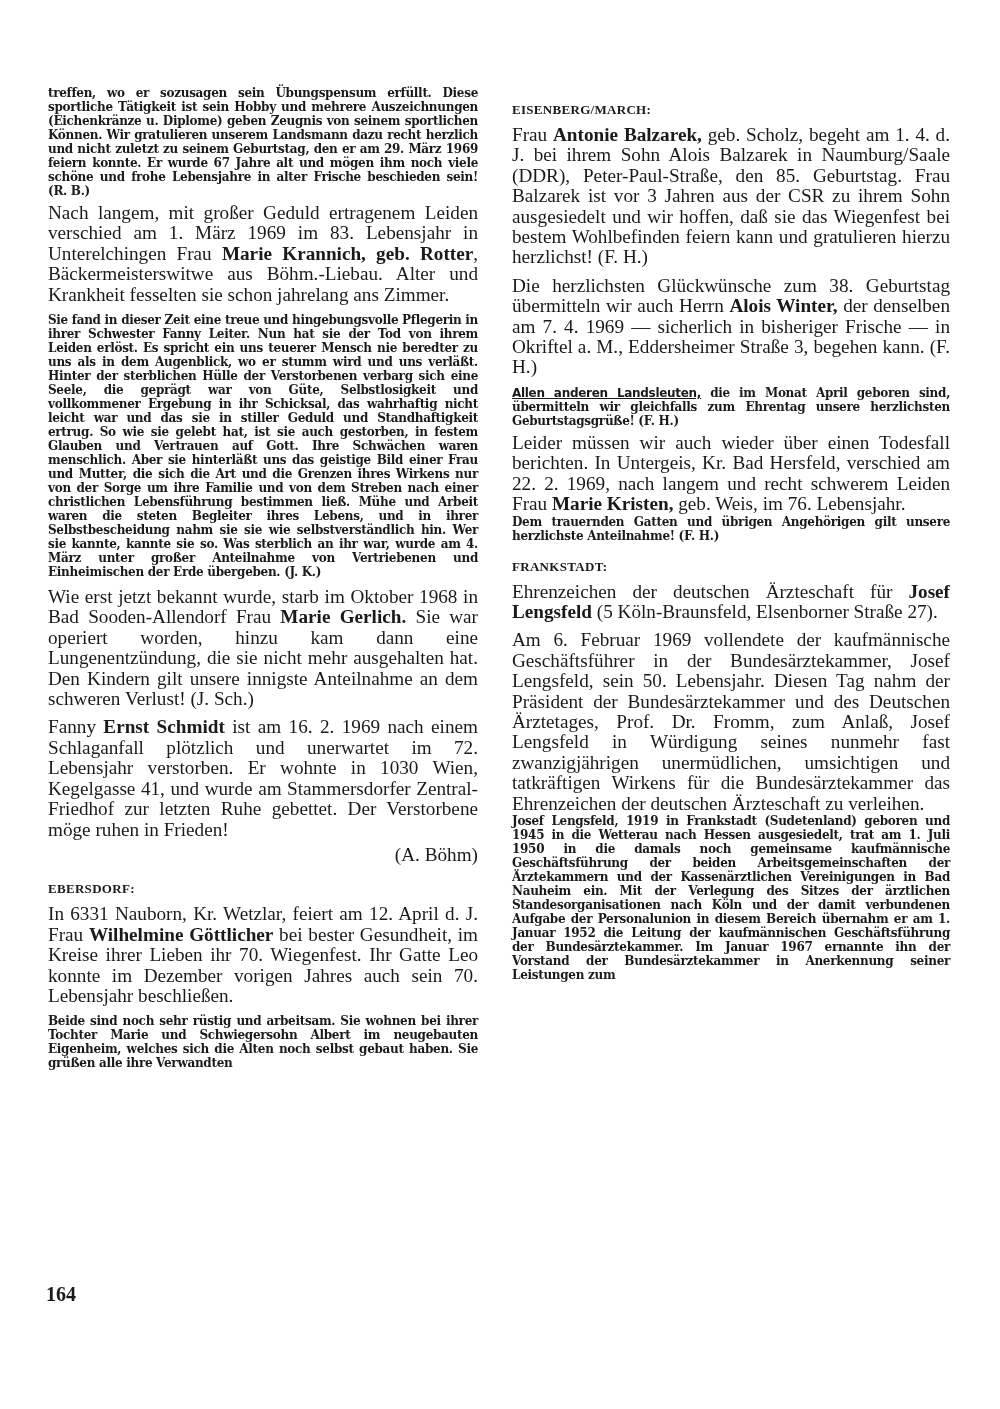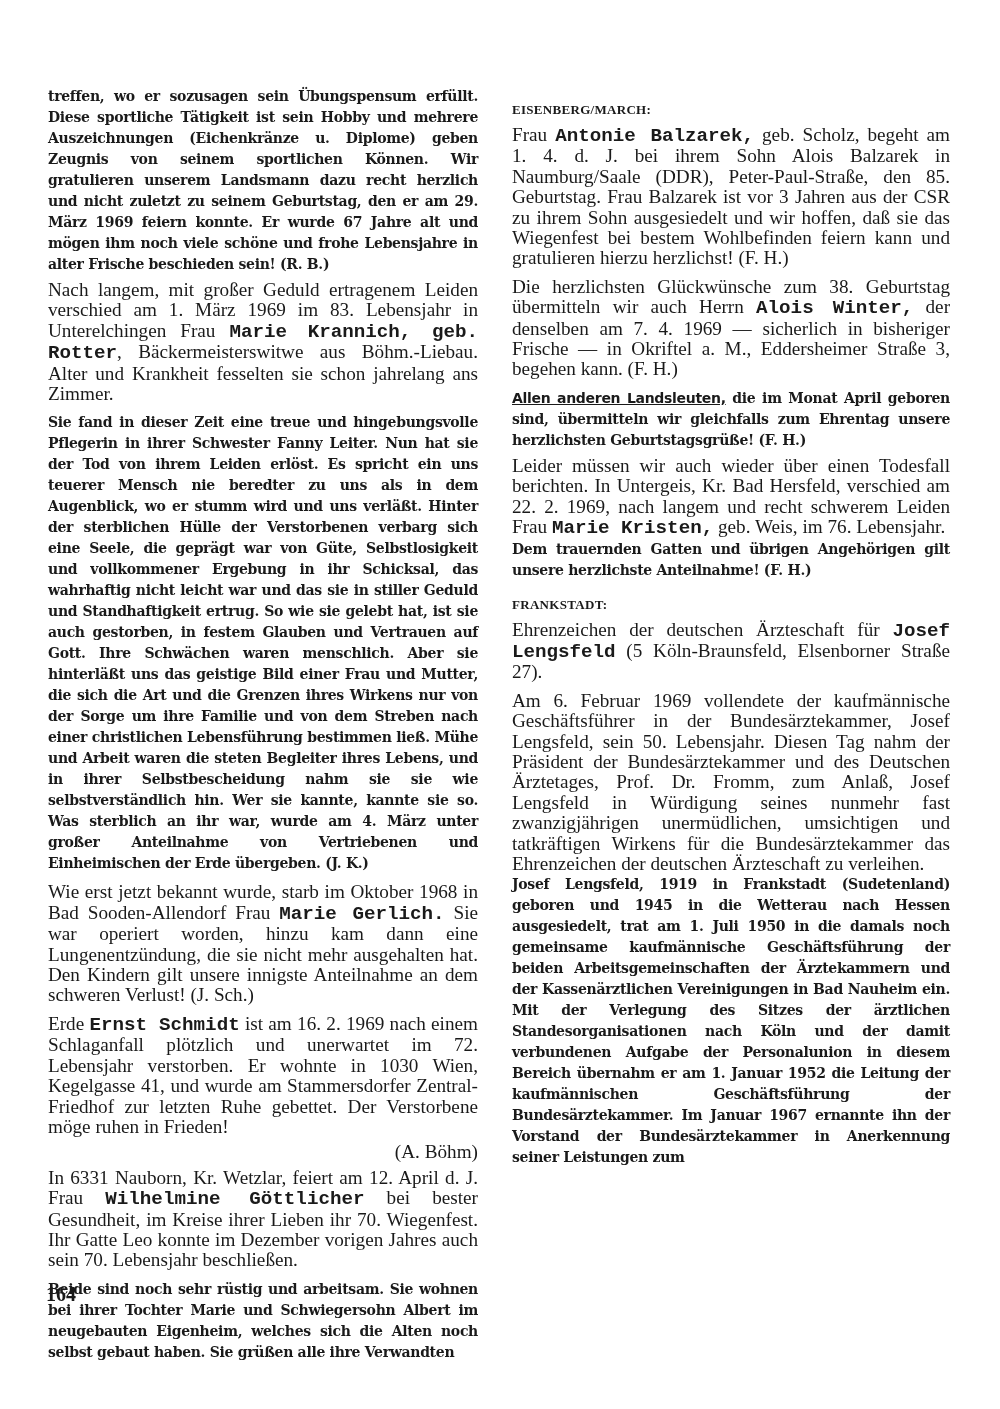--- a/index.html
+++ b/index.html
@@ -1,39 +1,40 @@
 <!DOCTYPE html>
 <html><head>
 <meta charset="utf-8">
 <style>
   html,body{margin:0;padding:0;background:#fff;}
   body{width:1000px;height:1409px;position:relative;overflow:hidden;color:#1a1a1a;}
   .col{position:absolute;top:86px;text-align:justify;}
   .left{left:48px;width:430px;}
   .right{left:512px;width:438px;}
   p{margin:0;}
-  .small{font-family:"DejaVu Serif","Liberation Serif",serif;font-size:14px;line-height:21px;font-weight:bold;letter-spacing:-0.3px;}
+  .small{font-family:"DejaVu Serif","Liberation Serif",serif;font-size:12px;line-height:14px;font-weight:bold;letter-spacing:-0.3px;}
   .large{font-family:"Liberation Serif","DejaVu Serif",serif;font-size:19.2px;line-height:20.4px;margin-top:5px;}
-  .large b{font-weight:bold;font-family:Liberation Mono, monospace;}
+  .large b{font-weight:bold;}
   .head{font-family:"Liberation Serif","DejaVu Serif",serif;font-weight:bold;font-size:13px;line-height:20px;margin-top:14px;margin-bottom:4px;letter-spacing:0.3px;}
   .sig{text-align:right;}
   .gap{margin-top:8px;}
   .sans-b{font-family:"DejaVu Sans","Liberation Sans",sans-serif;font-weight:bold;text-decoration:underline;}
   .pagenum{position:absolute;left:46px;top:1283px;font-family:Liberation Serif, serif;font-weight:bold;font-size:20px;}
 </style>
 </head>
 <body>
 
 <div class="col left">
   <p class="small">treffen, wo er sozusagen sein Übungspensum erfüllt. Diese sportliche Tätigkeit ist sein Hobby und mehrere Auszeichnungen (Eichenkränze u. Diplome) geben Zeugnis von seinem sportlichen Können. Wir gratulieren unserem Landsmann dazu recht herzlich und nicht zuletzt zu seinem Geburtstag, den er am 29. März 1969 feiern konnte. Er wurde 67 Jahre alt und mögen ihm noch viele schöne und frohe Lebensjahre in alter Frische beschieden sein! (R. B.)</p>
   <p class="large"><span>Nach langem, mit großer Geduld ertragenem Leiden verschied am 1. März 1969 im 83. Lebensjahr in Unterelchingen Frau </span><b>Marie Krannich, geb. Rotter</b><span>, Bäckermeisterswitwe aus Böhm.-Liebau. Alter und Krankheit fesselten sie schon jahrelang ans Zimmer.</span></p>
   <p class="small gap">Sie fand in dieser Zeit eine treue und hingebungsvolle Pflegerin in ihrer Schwester Fanny Leiter. Nun hat sie der Tod von ihrem Leiden erlöst. Es spricht ein uns teuerer Mensch nie beredter zu uns als in dem Augenblick, wo er stumm wird und uns verläßt. Hinter der sterblichen Hülle der Verstorbenen verbarg sich eine Seele, die geprägt war von Güte, Selbstlosigkeit und vollkommener Ergebung in ihr Schicksal, das wahrhaftig nicht leicht war und das sie in stiller Geduld und Standhaftigkeit ertrug. So wie sie gelebt hat, ist sie auch gestorben, in festem Glauben und Vertrauen auf Gott. Ihre Schwächen waren menschlich. Aber sie hinterläßt uns das geistige Bild einer Frau und Mutter, die sich die Art und die Grenzen ihres Wirkens nur von der Sorge um ihre Familie und von dem Streben nach einer christlichen Lebensführung bestimmen ließ. Mühe und Arbeit waren die steten Begleiter ihres Lebens, und in ihrer Selbstbescheidung nahm sie sie wie selbstverständlich hin. Wer sie kannte, kannte sie so. Was sterblich an ihr war, wurde am 4. März unter großer Anteilnahme von Vertriebenen und Einheimischen der Erde übergeben. (J. K.)</p>
   <p class="large gap"><span>Wie erst jetzt bekannt wurde, starb im Oktober 1968 in Bad Sooden-Allendorf Frau </span><b>Marie Gerlich.</b><span> Sie war operiert worden, hinzu kam dann eine Lungenentzündung, die sie nicht mehr ausgehalten hat. Den Kindern gilt unsere innigste Anteilnahme an dem schweren Verlust! (J. Sch.)</span></p>
-  <p class="large gap"><span>Erde </span><b>Ernst Schmidt</b><span> ist am 16. 2. 1969 nach einem Schlaganfall plötzlich und unerwartet im 72. Lebensjahr verstorben. Er wohnte in 1030 Wien, Kegelgasse 41, und wurde am Stammersdorfer Zentral-Friedhof zur letzten Ruhe gebettet. Der Verstorbene möge ruhen in Frieden!</span></p>
+  <p class="large gap"><span>Fanny </span><b>Ernst Schmidt</b><span> ist am 16. 2. 1969 nach einem Schlaganfall plötzlich und unerwartet im 72. Lebensjahr verstorben. Er wohnte in 1030 Wien, Kegelgasse 41, und wurde am Stammersdorfer Zentral-Friedhof zur letzten Ruhe gebettet. Der Verstorbene möge ruhen in Frieden!</span></p>
   <p class="large sig">(A. Böhm)</p>
+  <div class="head">EBERSDORF:</div>
   <p class="large"><span>In 6331 Nauborn, Kr. Wetzlar, feiert am 12. April d. J. Frau </span><b>Wilhelmine Göttlicher</b><span> bei bester Gesundheit, im Kreise ihrer Lieben ihr 70. Wiegenfest. Ihr Gatte Leo konnte im Dezember vorigen Jahres auch sein 70. Lebensjahr beschließen.</span></p>
   <p class="small gap">Beide sind noch sehr rüstig und arbeitsam. Sie wohnen bei ihrer Tochter Marie und Schwiegersohn Albert im neugebauten Eigenheim, welches sich die Alten noch selbst gebaut haben. Sie grüßen alle ihre Verwandten</p>
 </div>
 
 <div class="col right">
   <div class="head">EISENBERG/MARCH:</div>
   <p class="large"><span>Frau </span><b>Antonie Balzarek,</b><span> geb. Scholz, begeht am 1. 4. d. J. bei ihrem Sohn Alois Balzarek in Naumburg/Saale (DDR), Peter-Paul-Straße, den 85. Geburtstag. Frau Balzarek ist vor 3 Jahren aus der CSR zu ihrem Sohn ausgesiedelt und wir hoffen, daß sie das Wiegenfest bei bestem Wohlbefinden feiern kann und gratulieren hierzu herzlichst! (F. H.)</span></p>
   <p class="large gap"><span>Die herzlichsten Glückwünsche zum 38. Geburtstag übermitteln wir auch Herrn </span><b>Alois Winter,</b><span> der denselben am 7. 4. 1969 — sicherlich in bisheriger Frische — in Okriftel a. M., Eddersheimer Straße 3, begehen kann. (F. H.)</span></p>
   <p class="small gap"><span class="sans-b">Allen anderen Landsleuten,</span><span> die im Monat April geboren sind, übermitteln wir gleichfalls zum Ehrentag unsere herzlichsten Geburtstagsgrüße! (F. H.)</span></p>
   <p class="large"><span>Leider müssen wir auch wieder über einen Todesfall berichten. In Untergeis, Kr. Bad Hersfeld, verschied am 22. 2. 1969, nach langem und recht schwerem Leiden Frau </span><b>Marie Kristen,</b><span> geb. Weis, im 76. Lebensjahr.</span></p>

